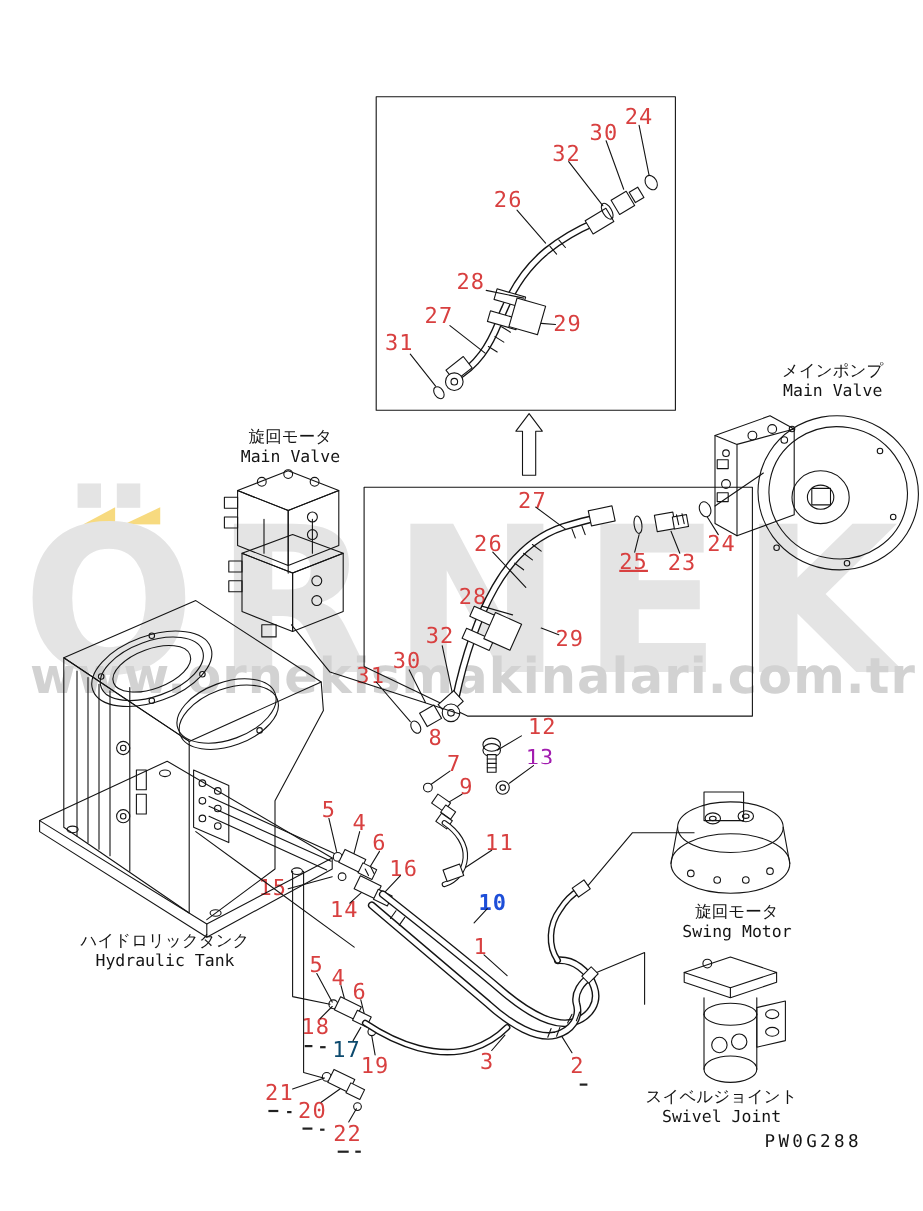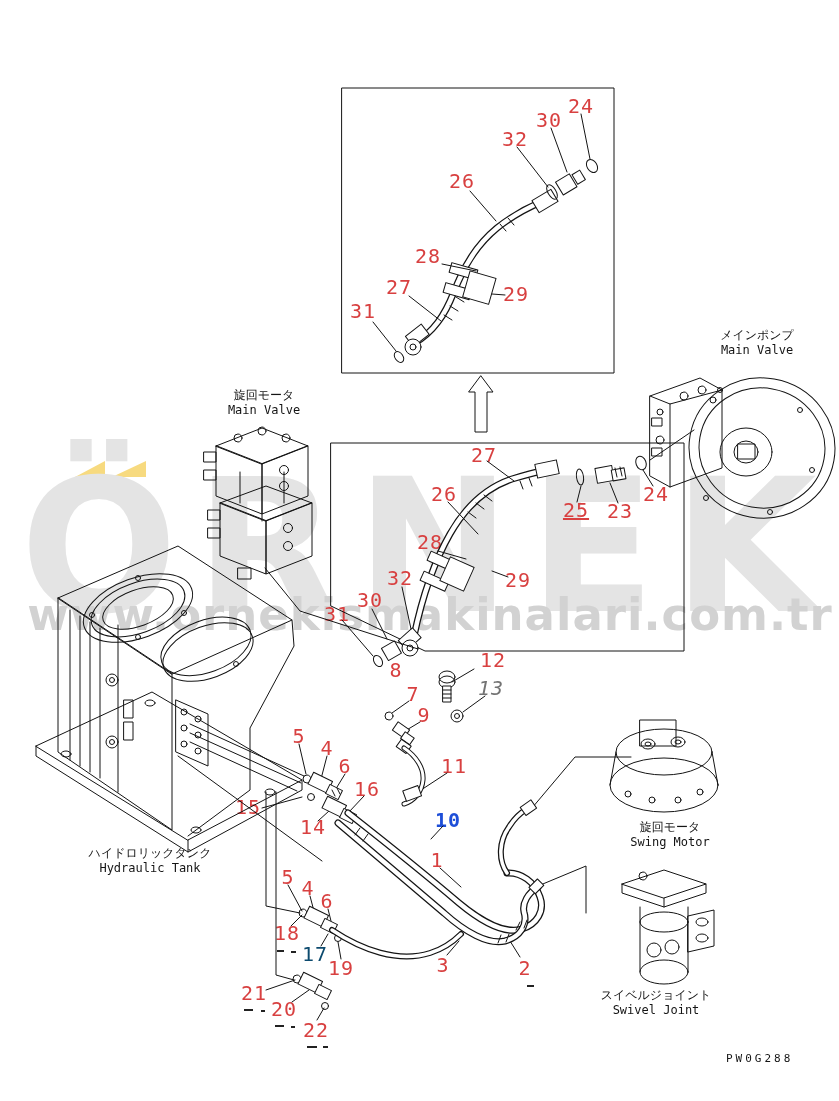--- a/index.html
+++ b/index.html
@@ -11,26 +11,26 @@
     letter-spacing:18px;color:#e4e4e4;white-space:nowrap;}
   #wm-url{position:absolute;left:25px;top:592px;width:810px;text-align:center;
     font-family:"DejaVu Sans",sans-serif;font-weight:bold;font-size:45px;line-height:1;
     letter-spacing:1px;color:#d2d2d2;white-space:nowrap;}
   .tri{position:absolute;background:#f7da7f;clip-path:polygon(100% 0,100% 100%,0 100%);}
   #tri1{left:75px;top:461px;width:30px;height:16px;}
   #tri2{left:112px;top:461px;width:34px;height:16px;}
   
   #hdr{position:absolute;left:404px;top:44px;font-size:16px;line-height:1.25;letter-spacing:1px;}
   #hdr .jp{margin-left:10px;}
-  #docnum{position:absolute;left:726px;top:1028px;font-size:11px;letter-spacing:3px;margin-top:24px;}
+  #docnum{position:absolute;left:695px;top:1028px;font-size:16px;letter-spacing:3px;}
   
   .co{position:absolute;transform:translate(-50%,-50%);font-size:20px;line-height:1;
       color:#d84040;letter-spacing:1px;white-space:nowrap;}
   
-  .eqlab{position:absolute;transform:translateX(-50%);text-align:center;font-size:12px;
+  .eqlab{position:absolute;transform:translateX(-50%);text-align:center;font-size:15px;
          line-height:1.22;white-space:nowrap;color:#141414;}
   
   .dash{position:absolute;height:2px;background:#222;}
   svg{position:absolute;left:0;top:0;}
   .lay2{z-index:2;} .lay3{z-index:3;}
 </style>
 </head>
 <body>
 
 <div id="page">
@@ -292,21 +292,21 @@
       <span class="co" style="left: 620px; top: 511px; color: rgb(216, 64, 64);">23</span>
       <span class="co" style="left: 656px; top: 494px; color: rgb(216, 64, 64);">24</span>
       <span class="co" style="left: 430px; top: 542px; color: rgb(216, 64, 64);">28</span>
       <span class="co" style="left: 400px; top: 578px; color: rgb(216, 64, 64);">32</span>
       <span class="co" style="left: 518px; top: 580px; color: rgb(216, 64, 64);">29</span>
       <span class="co" style="left: 370px; top: 600px; color: rgb(216, 64, 64);">30</span>
       <span class="co" style="left: 337px; top: 614px; color: rgb(216, 64, 64);">31</span>
       <span class="co" style="left: 396px; top: 670px; color: rgb(216, 64, 64);">8</span>
       <span class="co" style="left: 481px; top: 660px; color: rgb(216, 64, 64); margin-left: 12px;">12</span>
       <span class="co" style="left: 413px; top: 694px; color: rgb(216, 64, 64);">7</span>
-      <span class="co" style="left: 491px; top: 688px; color: #737373; font-style: italic;">13</span>
+      <span class="co" style="left: 491px; top: 688px; color: #a21caf;">13</span>
       <span class="co" style="left: 424px; top: 715px; color: rgb(216, 64, 64);">9</span>
       <span class="co" style="left: 299px; top: 736px; color: rgb(216, 64, 64);">5</span>
       <span class="co" style="left: 327px; top: 748px; color: rgb(216, 64, 64);">4</span>
       <span class="co" style="left: 345px; top: 766px; color: rgb(216, 64, 64);">6</span>
       <span class="co" style="left: 367px; top: 789px; color: rgb(216, 64, 64);">16</span>
       <span class="co" style="left: 454px; top: 766px; color: rgb(216, 64, 64);">11</span>
       <span class="co" style="left: 248px; top: 807px; color: rgb(216, 64, 64);">15</span>
       <span class="co" style="left: 313px; top: 827px; color: rgb(216, 64, 64);">14</span>
       <span class="co" style="left: 448px; top: 820px; color: #1d4ed8; font-weight: bold;">10</span>
       <span class="co" style="left: 437px; top: 860px; color: rgb(216, 64, 64);">1</span>

